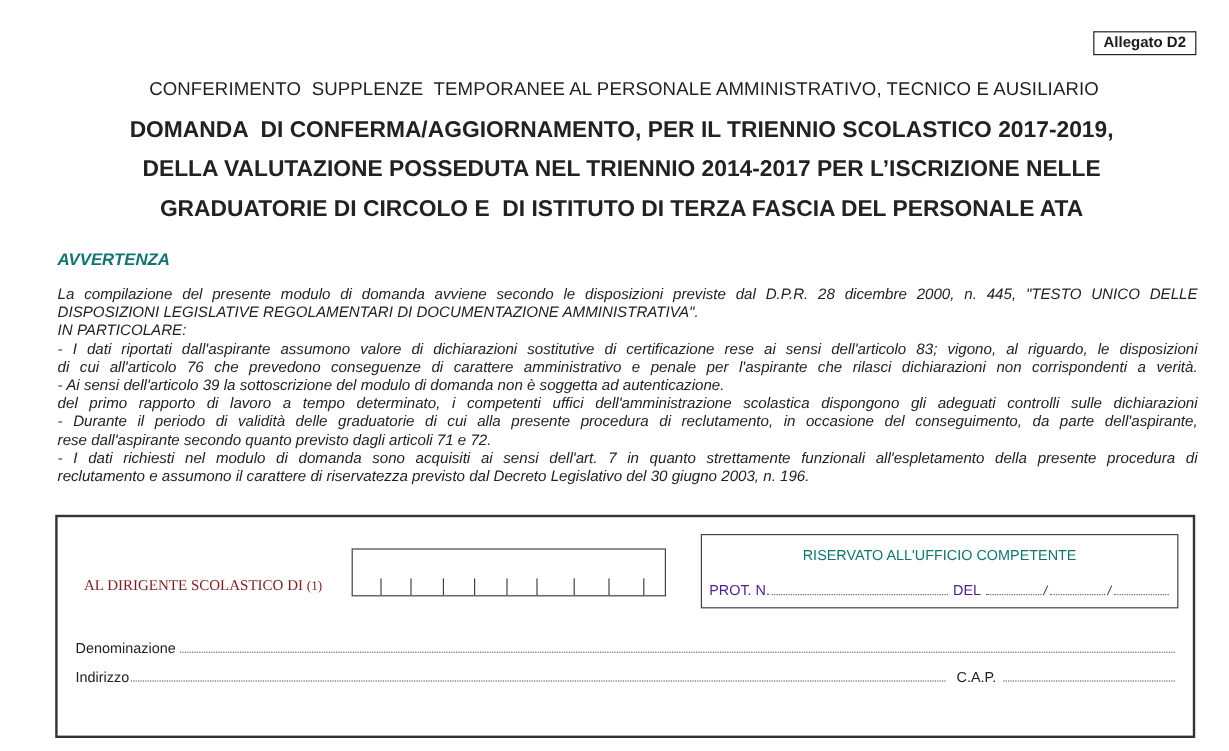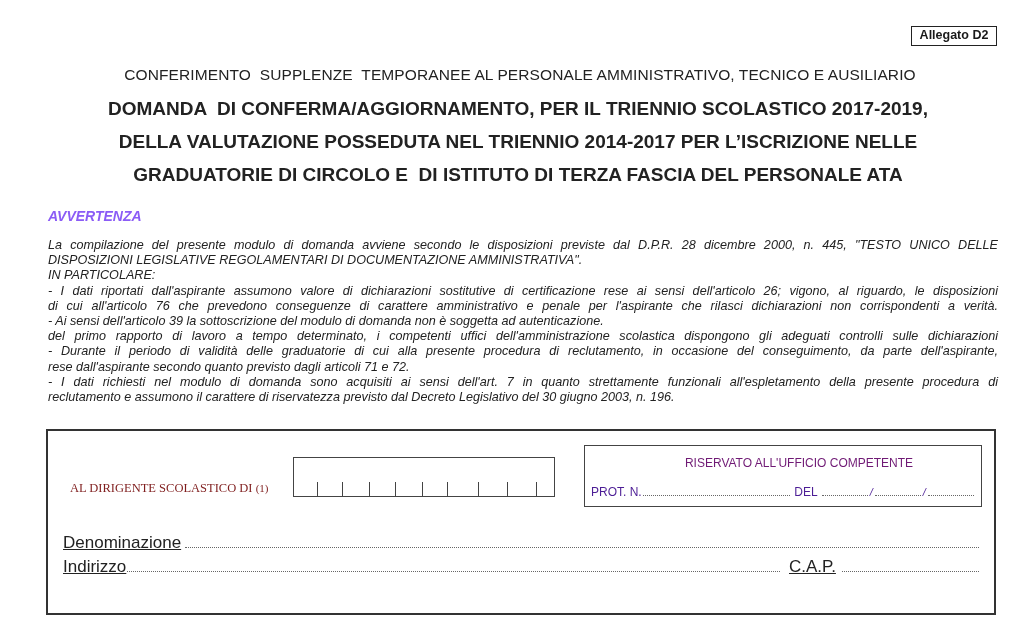--- a/index.html
+++ b/index.html
@@ -18,21 +18,21 @@
   }
   .title-line {
     position: absolute; left: 0; width: 1036px; text-align: center;
     font-weight: bold; font-size: 19px; color: #222; white-space: pre;
   }
   .t1 { top: 98px; }
   .t2 { top: 131px; }
   .t3 { top: 164px; }
   .avvertenza {
     position: absolute; left: 48px; top: 208px;
-    font-weight: bold; font-style: italic; font-size: 14px; color: #8b5cf6;
+    font-weight: bold; font-style: italic; font-size: 14px; color: #0f766e;
   }
   .body-text {
     position: absolute; left: 48px; top: 238px; width: 950px;
     font-size: 12.6px; line-height: 15.2px; color: #222;
   }
   .body-text div { white-space: nowrap; font-style: italic; }
   .just { text-align: justify; text-align-last: justify; white-space: normal !important; }
   .form-box {
     position: absolute; left: 46px; top: 429px; width: 950px; height: 186px;
     border: 2px solid #333; box-sizing: border-box;
@@ -44,32 +44,32 @@
   .code-box {
     position: absolute; left: 245px; top: 26px; width: 262px; height: 40px;
     border: 1.5px solid #444; box-sizing: border-box;
   }
   .tick { position: absolute; bottom: 0; width: 1px; height: 14px; background: #444; }
   .reserved-box {
     position: absolute; left: 536px; top: 14px; width: 398px; height: 62px;
     border: 1.5px solid #444; box-sizing: border-box;
   }
   .reserved-title {
-    position: absolute; left: 16px; width: 100%; top: 10px; text-align: center;
-    font-size: 12px; color: #701a75;
+    position: absolute; left: 0; width: 100%; top: 10px; text-align: center;
+    font-size: 12px; color: #0f766e;
   }
   .prot-row {
     position: absolute; left: 6px; right: 6px; top: 39px; font-size: 12px; color: #4c1d95;
     display: flex; align-items: baseline;
   }
   .dots { border-bottom: 1px dotted #666; height: 10px; flex: 1; margin: 0 1px; }
   .slash { font-size: 11px; font-style: italic; margin: 0 1px; }
   .field-row {
-    position: absolute; left: 15px; right: 14px; font-size: 17px; color: #222;
-    display: flex; align-items: baseline; text-decoration: underline;
+    position: absolute; left: 15px; right: 14px; font-size: 12px; color: #222;
+    display: flex; align-items: baseline;
   }
   .r1 { top: 102px; }
   .r2 { top: 126px; }
   .r3 { top: 151px; }
   .field-row .lbl { white-space: nowrap; }
   .gap { width: 8px; }
 </style>
 </head>
 <body>
 
@@ -79,21 +79,21 @@
 <div class="title-line t1">DOMANDA  DI CONFERMA/AGGIORNAMENTO, PER IL TRIENNIO SCOLASTICO 2017-2019,</div>
 <div class="title-line t2">DELLA VALUTAZIONE POSSEDUTA NEL TRIENNIO 2014-2017 PER L’ISCRIZIONE NELLE</div>
 <div class="title-line t3">GRADUATORIE DI CIRCOLO E  DI ISTITUTO DI TERZA FASCIA DEL PERSONALE ATA</div>
 
 <div class="avvertenza">AVVERTENZA</div>
 
 <div class="body-text">
   <div class="just">La compilazione del presente modulo di domanda avviene secondo le disposizioni previste dal D.P.R. 28 dicembre 2000, n. 445, "TESTO UNICO DELLE</div>
   <div>DISPOSIZIONI LEGISLATIVE REGOLAMENTARI DI DOCUMENTAZIONE AMMINISTRATIVA".</div>
   <div>IN PARTICOLARE:</div>
-  <div class="just">- I dati riportati dall'aspirante assumono valore di dichiarazioni sostitutive di certificazione rese ai sensi dell'articolo 26; vigono, al riguardo, le disposizioni</div>
+  <div class="just">- I dati riportati dall'aspirante assumono valore di dichiarazioni sostitutive di certificazione rese ai sensi dell'articolo 83; vigono, al riguardo, le disposizioni</div>
   <div class="just">di cui all'articolo 76 che prevedono conseguenze di carattere amministrativo e penale per l'aspirante che rilasci dichiarazioni non corrispondenti a verità.</div>
   <div>- Ai sensi dell'articolo 39 la sottoscrizione del modulo di domanda non è soggetta ad autenticazione.</div>
   <div class="just">del primo rapporto di lavoro a tempo determinato, i competenti uffici dell'amministrazione scolastica dispongono gli adeguati controlli sulle dichiarazioni</div>
   <div class="just">- Durante il periodo di validità delle graduatorie di cui alla presente procedura di reclutamento, in occasione del conseguimento, da parte dell'aspirante,</div>
   <div>rese dall'aspirante secondo quanto previsto dagli articoli 71 e 72.</div>
   <div class="just">- I dati richiesti nel modulo di domanda sono acquisiti ai sensi dell'art. 7 in quanto strettamente funzionali all'espletamento della presente procedura di</div>
   <div>reclutamento e assumono il carattere di riservatezza previsto dal Decreto Legislativo del 30 giugno 2003, n. 196.</div>
 </div>
 
 <div class="form-box">

